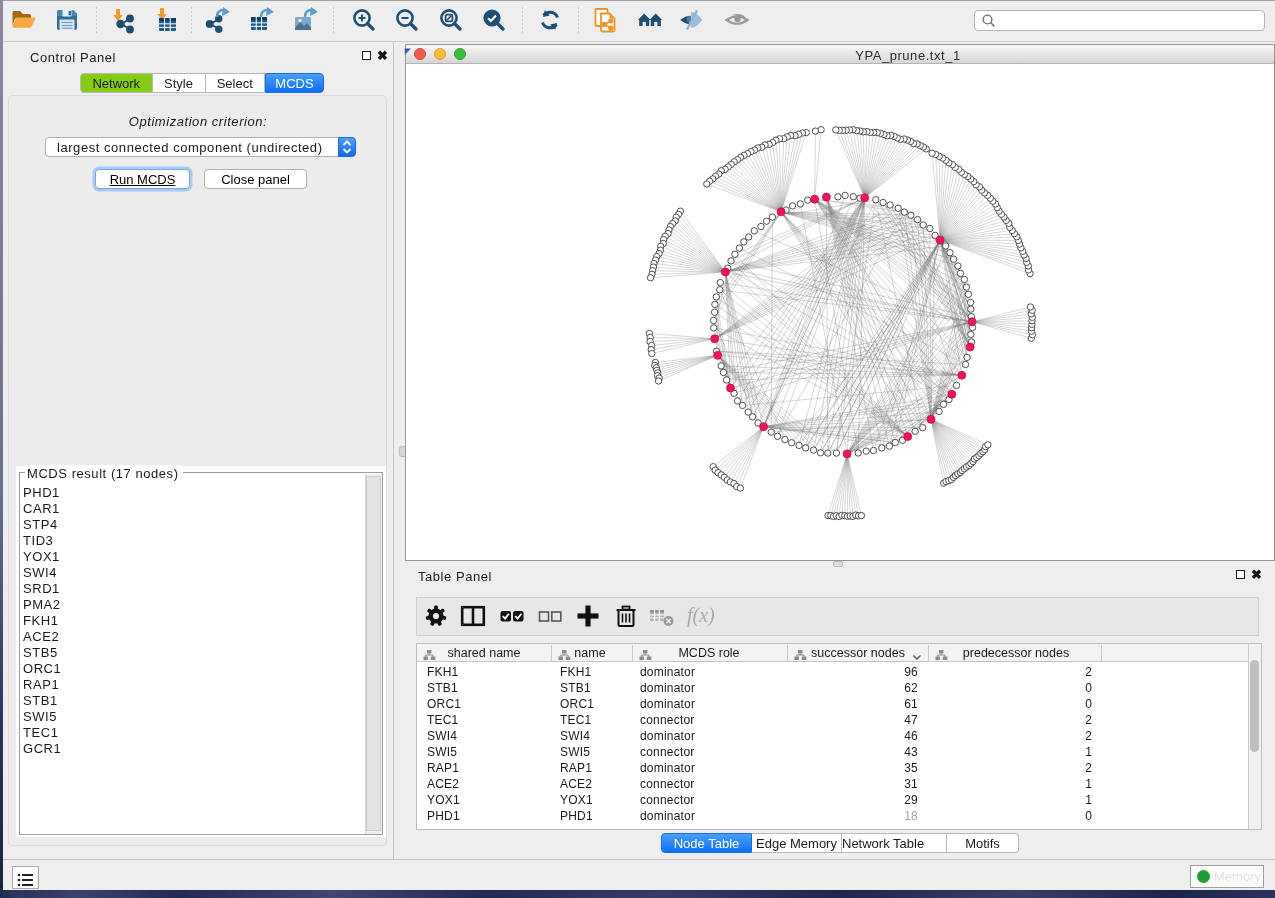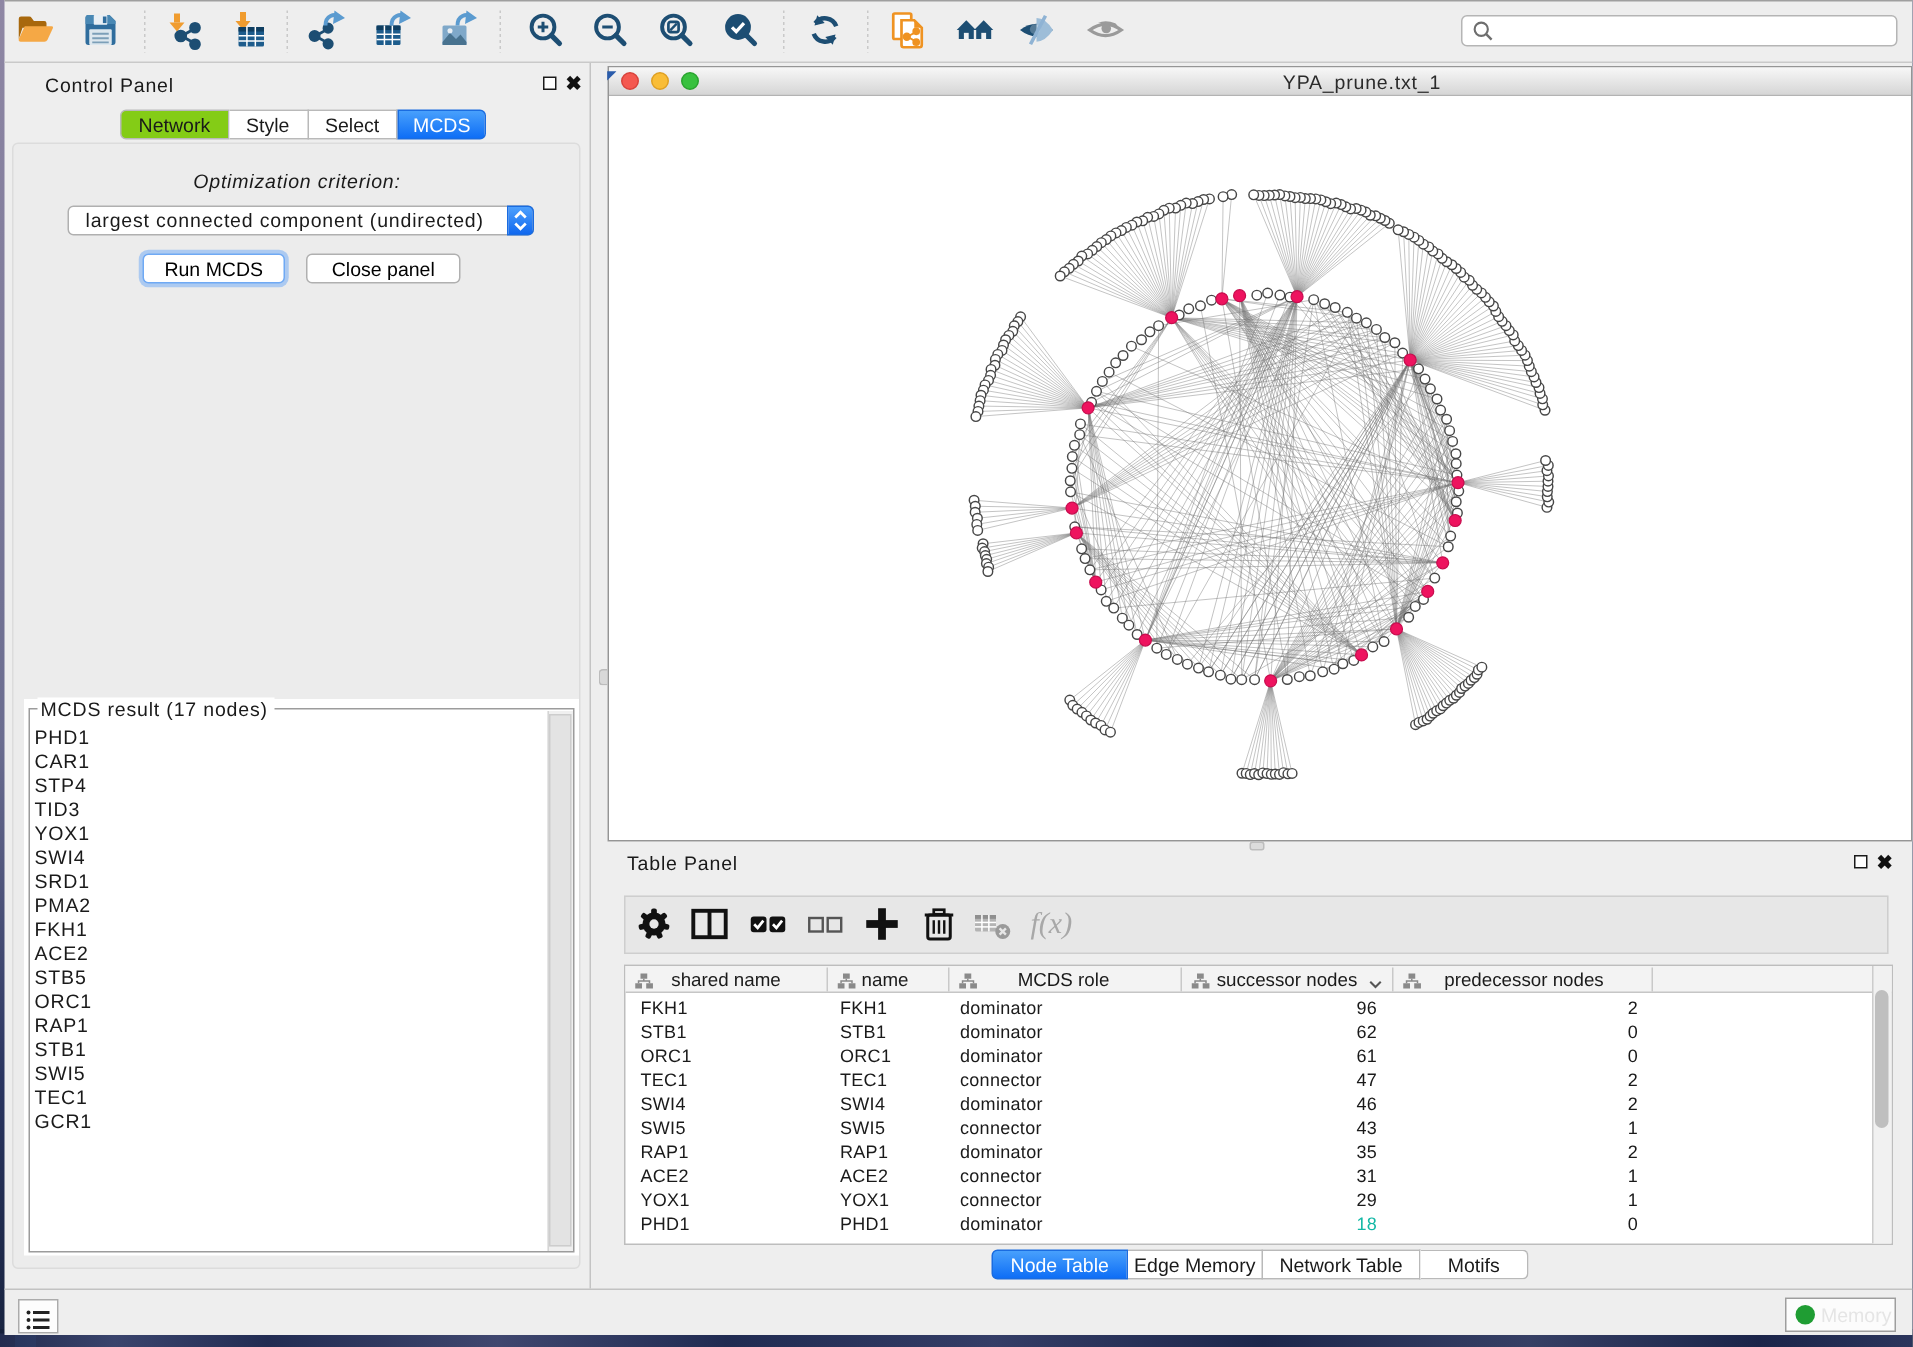--- a/index.html
+++ b/index.html
@@ -167,21 +167,21 @@
 <div style="position:absolute;left:152.5px;top:73px;width:53px;height:20px;background:#fff;color:#1a1a1a;border:1px solid #b9b9b9;border-left:none;font-size:13px;text-align:center;line-height:19px;">Style</div>
 <div style="position:absolute;left:205.5px;top:73px;width:59.5px;height:20px;background:#fff;color:#1a1a1a;border:1px solid #b9b9b9;border-left:none;font-size:13px;text-align:center;line-height:19px;">Select</div>
 <div style="position:absolute;left:265px;top:73px;width:59px;height:20px;border-radius:0 4px 4px 0;background:linear-gradient(180deg,#48a0fc,#0e6ef6);color:#fff;border:1px solid #1a6ce0;font-size:13px;text-align:center;line-height:19px;">MCDS</div>
 <div style="position:absolute;left:8px;top:113px;width:380px;height:16px;text-align:center;line-height:16px;font-style:italic;"><span class="t13">Optimization criterion:</span></div>
 <div style="position:absolute;left:45px;top:137px;width:311px;height:20px;background:#fff;border:1px solid #b0b0b0;border-radius:4px;"></div>
 <div style="position:absolute;left:57px;top:139px;width:285px;height:16px;line-height:16px;letter-spacing:.1px;"><span class="t13">largest connected component (undirected)</span></div>
 <div style="position:absolute;left:338px;top:137px;width:18px;height:20px;background:linear-gradient(180deg,#4da0fd,#1168ef);border-radius:0 4px 4px 0;border:1px solid #1a6ce0;"><svg width="16" height="18" viewBox="0 0 16 18" xmlns="http://www.w3.org/2000/svg">
       <path d="M4.5 7 L8 3.5 L11.5 7" fill="none" stroke="#fff" stroke-width="1.8"></path>
       <path d="M4.5 11 L8 14.5 L11.5 11" fill="none" stroke="#fff" stroke-width="1.8"></path>
     </svg></div>
-<div style="position:absolute;left:95px;top:169px;width:95px;height:20px;background:#fff;border:1px solid #6fa9f4;border-radius:4px;box-shadow:0 0 0 2.5px rgba(120,175,245,.55);font-size:13px;text-align:center;line-height:19px;">Run MCDS</div>
+<div style="position:absolute;left:95px;top:169px;width:95px;height:20px;background:#fff;border:1px solid #6fa9f4;border-radius:4px;box-shadow:0 0 0 2.5px rgba(120,175,245,.55);font-size:13px;text-align:center;line-height:19px;text-decoration:underline;">Run MCDS</div>
 <div style="position:absolute;left:204px;top:169px;width:103px;height:20px;background:#fff;border:1px solid #b0b0b0;border-radius:4px;font-size:13px;text-align:center;line-height:19px;">Close panel</div>
 <div style="position:absolute;left:16px;top:466px;width:370px;height:371px;background:#fff;"></div>
 <div style="position:absolute;left:19px;top:472px;width:364px;height:363px;border:1px solid #9c9c9c;"></div>
 <div style="position:absolute;left:25px;top:465px;width:158px;height:15px;background:#fff;line-height:15px;text-align:left;padding-left:2px;white-space:nowrap;"><span class="t13">MCDS result (17 nodes)</span></div>
 <div style="position:absolute;left:23px;top:484px;width:100px;height:16px;line-height:16px;"><span class="t13">PHD1</span></div>
 <div style="position:absolute;left:23px;top:500px;width:100px;height:16px;line-height:16px;"><span class="t13">CAR1</span></div>
 <div style="position:absolute;left:23px;top:516px;width:100px;height:16px;line-height:16px;"><span class="t13">STP4</span></div>
 <div style="position:absolute;left:23px;top:532px;width:100px;height:16px;line-height:16px;"><span class="t13">TID3</span></div>
 <div style="position:absolute;left:23px;top:548px;width:100px;height:16px;line-height:16px;"><span class="t13">YOX1</span></div>
 <div style="position:absolute;left:23px;top:564px;width:100px;height:16px;line-height:16px;"><span class="t13">SWI4</span></div>
@@ -1150,27 +1150,27 @@
 <div style="position:absolute;left:838px;top:776px;width:80px;height:16px;line-height:16px;font-size:12px;letter-spacing:.2px;color:#1a1a1a;text-align:right;">31</div>
 <div style="position:absolute;left:1012px;top:776px;width:80px;height:16px;line-height:16px;font-size:12px;letter-spacing:.2px;color:#1a1a1a;text-align:right;">1</div>
 <div style="position:absolute;left:427px;top:792px;width:110px;height:16px;line-height:16px;font-size:12px;letter-spacing:.2px;color:#1a1a1a;">YOX1</div>
 <div style="position:absolute;left:560px;top:792px;width:70px;height:16px;line-height:16px;font-size:12px;letter-spacing:.2px;color:#1a1a1a;">YOX1</div>
 <div style="position:absolute;left:640px;top:792px;width:100px;height:16px;line-height:16px;font-size:12px;letter-spacing:.2px;color:#1a1a1a;">connector</div>
 <div style="position:absolute;left:838px;top:792px;width:80px;height:16px;line-height:16px;font-size:12px;letter-spacing:.2px;color:#1a1a1a;text-align:right;">29</div>
 <div style="position:absolute;left:1012px;top:792px;width:80px;height:16px;line-height:16px;font-size:12px;letter-spacing:.2px;color:#1a1a1a;text-align:right;">1</div>
 <div style="position:absolute;left:427px;top:808px;width:110px;height:16px;line-height:16px;font-size:12px;letter-spacing:.2px;color:#1a1a1a;">PHD1</div>
 <div style="position:absolute;left:560px;top:808px;width:70px;height:16px;line-height:16px;font-size:12px;letter-spacing:.2px;color:#1a1a1a;">PHD1</div>
 <div style="position:absolute;left:640px;top:808px;width:100px;height:16px;line-height:16px;font-size:12px;letter-spacing:.2px;color:#1a1a1a;">dominator</div>
-<div style="position:absolute;left:838px;top:808px;width:80px;height:16px;line-height:16px;font-size:12px;letter-spacing:.2px;color:#14b8a6;text-align:right;">18</div>
+<div style="position:absolute;left:838px;top:808px;width:80px;height:16px;line-height:16px;font-size:12px;letter-spacing:.2px;color:#a3a3a3;text-align:right;">18</div>
 <div style="position:absolute;left:1012px;top:808px;width:80px;height:16px;line-height:16px;font-size:12px;letter-spacing:.2px;color:#1a1a1a;text-align:right;">0</div>
 <div style="position:absolute;left:1248px;top:644px;width:13px;height:185px;background:#f1f1f1;border-left:1px solid #ccc;"></div>
 <div style="position:absolute;left:1250px;top:660px;width:9px;height:92px;background:#bfbfbf;border-radius:5px;"></div>
 <div style="position:absolute;left:661px;top:833px;width:91px;height:20px;border-radius:4px 0 0 4px;background:linear-gradient(180deg,#48a0fc,#0e6ef6);color:#fff;border:1px solid #1a6ce0;font-size:13px;text-align:center;line-height:19px;">Node Table</div>
 <div style="position:absolute;left:752px;top:833px;width:90px;height:20px;background:#fff;color:#1a1a1a;border:1px solid #b9b9b9;border-left:none;font-size:13px;text-align:center;line-height:19px;">Edge Memory</div>
-<div style="position:absolute;left:842px;top:833px;width:105px;height:20px;background:#fff;color:#1a1a1a;border:1px solid #b9b9b9;border-left:none;font-size:13px;text-align:center;line-height:19px;">Network Table</div>
+<div style="position:absolute;left:842px;top:833px;width:105px;height:20px;background:#fff;color:#1a1a1a;border:1px solid #b9b9b9;border-left:none;font-size:13px;line-height:19px;">Network Table</div>
 <div style="position:absolute;left:947px;top:833px;width:72px;height:20px;border-radius:0 4px 4px 0;background:#fff;color:#1a1a1a;border:1px solid #b9b9b9;border-left:none;font-size:13px;text-align:center;line-height:19px;">Motifs</div>
 <div style="position:absolute;left:3px;top:859px;width:1272px;height:1px;background:#c2c2c2;"></div>
 <div style="position:absolute;left:12px;top:866px;width:27px;height:23px;background:#fdfdfd;border:1px solid #ababab;"><svg width="25" height="21" viewBox="0 0 25 21" xmlns="http://www.w3.org/2000/svg">
       <g stroke="#222" stroke-width="2">
         <line x1="9" y1="8" x2="20" y2="8"></line>
         <circle cx="6" cy="8" r="1.3" fill="#222" stroke="none"></circle>
         <line x1="9" y1="13" x2="20" y2="13"></line>
         <circle cx="6" cy="13" r="1.3" fill="#222" stroke="none"></circle>
         <line x1="9" y1="18" x2="20" y2="18"></line>
         <circle cx="6" cy="18" r="1.3" fill="#222" stroke="none"></circle>

